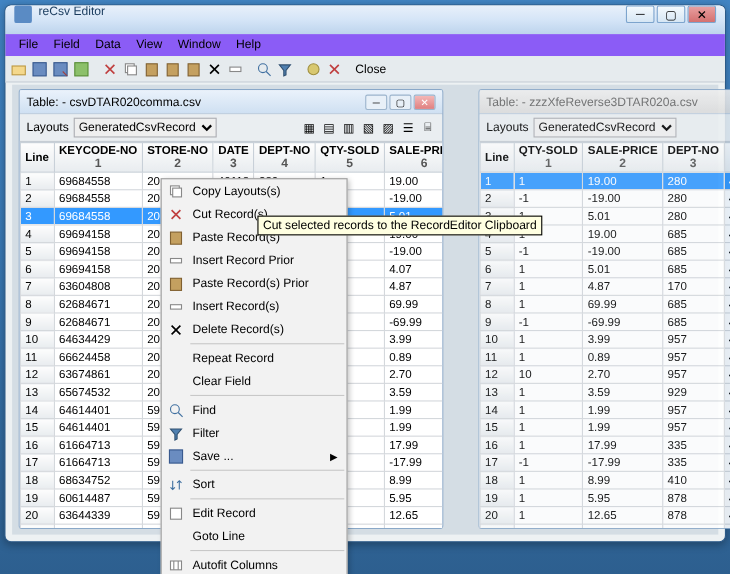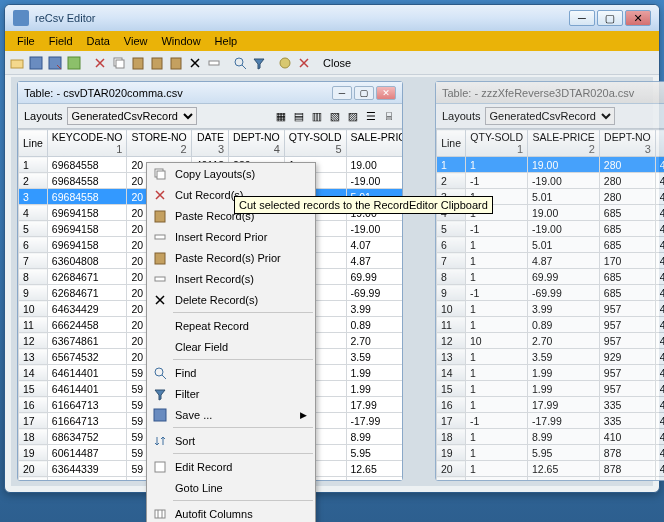--- a/index.html
+++ b/index.html
@@ -1,44 +1,44 @@
 <!DOCTYPE html>
 <html><head>
 <meta charset="utf-8">
 <style>
 *{box-sizing:border-box;margin:0;padding:0;font-family:"Segoe UI",Tahoma,sans-serif;font-size:11px}
 body{width:664px;height:522px;background:linear-gradient(180deg,#4285c4 0%,#3a7bb8 40%,#2d5f8f 100%);overflow:hidden;position:relative}
 .main-window{position:absolute;left:4px;top:4px;width:656px;height:489px;background:#edf1f3;border:1px solid #2c5a88;border-radius:6px;box-shadow:0 2px 8px rgba(0,0,0,.3)}
-.title-bar{height:26px;background:linear-gradient(180deg,#e8f0fa 0%,#d5e5f7 50%,#bdd4ed 100%);border-radius:5px 5px 0 0;display:flex;align-items:center;padding:0 8px}
+.title-bar{height:26px;background:linear-gradient(180deg,#e8f0fa 0%,#d5e5f7 50%,#bdd4ed 100%);border-radius:5px 5px 0 0;display:flex;padding:0 8px}
 .app-icon{width:16px;height:16px;background:#5a8bc4;margin-right:6px;border-radius:2px}
 .title-text{flex:1;color:#1a3c5e;font-weight:400}
 .win-controls{display:flex;gap:2px}
 .win-btn{width:26px;height:16px;border:1px solid #7ca4cd;background:linear-gradient(180deg,#f4f9fd,#d6e6f4);border-radius:2px;display:flex;align-items:center;justify-content:center;cursor:pointer}
 .win-btn.close{background:linear-gradient(180deg,#e8a0a0,#d47070)}
-.menu-bar{height:20px;display:flex;align-items:center;padding:0 6px;gap:2px;background:#eab308}
+.menu-bar{height:20px;display:flex;align-items:center;padding:0 6px;gap:2px;background:#8b5cf6}
 .menu-item{padding:2px 6px;cursor:pointer}
 .toolbar{height:24px;display:flex;align-items:center;padding:0 4px;gap:3px;background:#e6ebee;border-bottom:1px solid #c8d0d8}
 .tb-icon{width:16px;height:16px;border:1px solid transparent;cursor:pointer;display:inline-flex;align-items:center;justify-content:center}
 .tb-sep{width:4px;height:16px}
 .close-lbl{margin-left:8px;cursor:pointer}
 .mdi{position:absolute;left:6px;top:72px;right:6px;bottom:6px;background:#d4dde4}
 .sub-window{position:absolute;background:#f4f6f8;border:1px solid #8aa8c8}
 .sub-window.left{left:6px;top:4px;width:386px;height:400px;border-radius:3px}
 .sub-window.right{left:424px;top:4px;width:264px;height:400px;border-radius:3px;opacity:.88}
 .sub-title{height:22px;background:linear-gradient(180deg,#eaf2fb,#cfe0f2);display:flex;align-items:center;padding:0 6px;border-bottom:1px solid #b0c4d8}
 .sub-title.inactive{background:linear-gradient(180deg,#eee,#ddd)}
 .sub-controls{margin-left:auto;display:flex;gap:2px}
 .sub-btn{width:20px;height:14px;border:1px solid #9cb4cc;background:#e8f0f8;border-radius:2px;font-size:9px;display:flex;align-items:center;justify-content:center;cursor:pointer}
 .sub-btn.close{background:linear-gradient(180deg,#f4b8b8,#e08080);color:#fff}
 .layouts-row{height:24px;display:flex;align-items:center;padding:0 6px;gap:4px;background:#eaeef1}
 .layouts-row select{flex:0 0 130px;height:18px;border:1px solid #abadb3;font-size:11px}
 .mini-icon{width:14px;height:14px;cursor:pointer;display:inline-flex;align-items:center;justify-content:center}
 .table-wrap{overflow:hidden;background:#fff;border-top:1px solid #c0c8d0}
 .grid{border-collapse:collapse;width:100%}
-.grid th{background:linear-gradient(180deg,#fdfdfd,#e8ecef);border:1px solid #c8d0d8;padding:1px 4px;font-weight:400;text-align:right;height:26px;white-space:nowrap;overflow:hidden}
+.grid th{background:linear-gradient(180deg,#fdfdfd,#e8ecef);border:1px solid #c8d0d8;padding:1px 4px;font-weight:700;text-align:center;height:26px;white-space:nowrap;overflow:hidden}
 .grid th .sub{display:block;color:#555}
 .grid td{border:1px solid #d4d8dc;padding:1px 4px;height:16px;white-space:nowrap;overflow:hidden}
 .grid td.line{background:linear-gradient(180deg,#fdfdfd,#e8ecef)}
 .grid tr.selected td{background:#3399ff;color:#fff}
 .left .grid td,.left .grid th{font-size:10.5px}
 .right .grid td,.right .grid th{font-size:10.5px}
 .context-menu{position:absolute;left:146px;top:162px;width:170px;background:#f2f2f2;border:1px solid #9a9a9a;box-shadow:2px 2px 5px rgba(0,0,0,.25);z-index:100}
 .cm-item{height:21px;display:flex;align-items:center;padding:0 8px 0 2px;cursor:pointer}
 .cm-icon{width:22px;height:16px;display:inline-flex;align-items:center;justify-content:center;margin-right:4px}
 .cm-arrow{margin-left:auto;font-size:9px}

